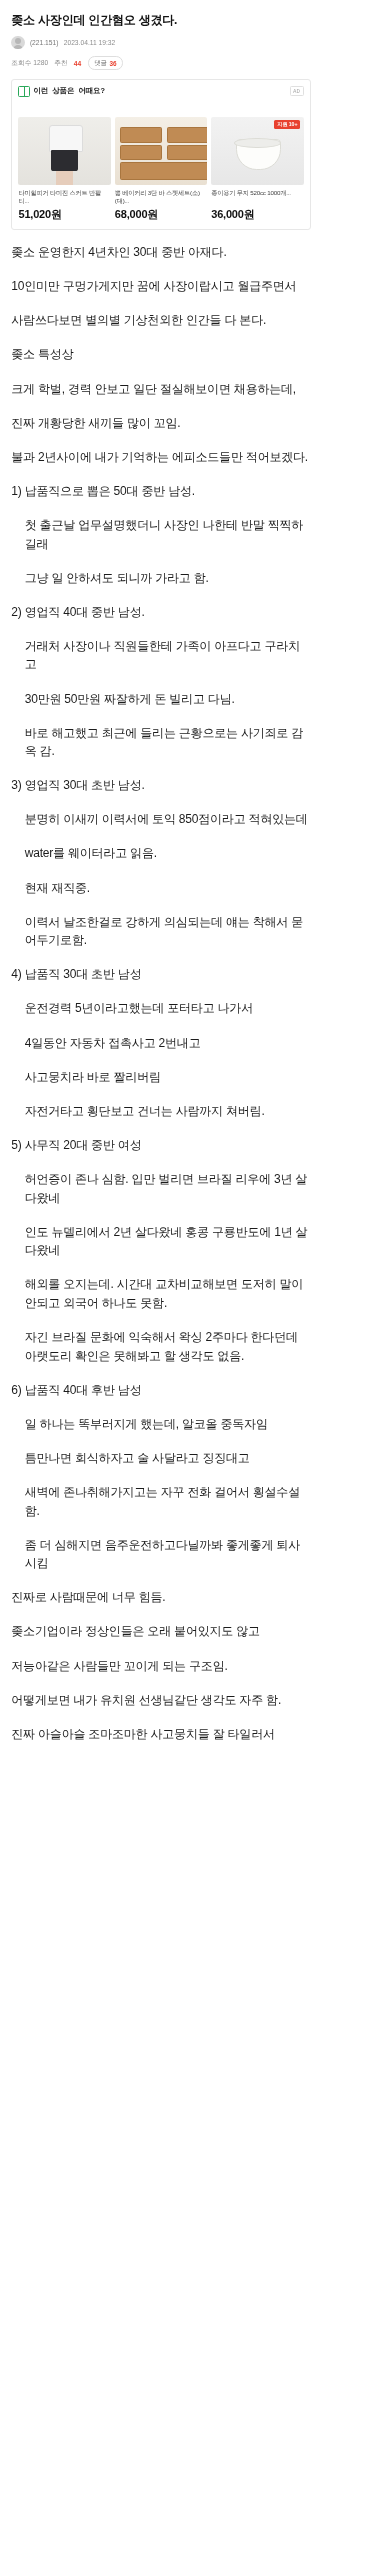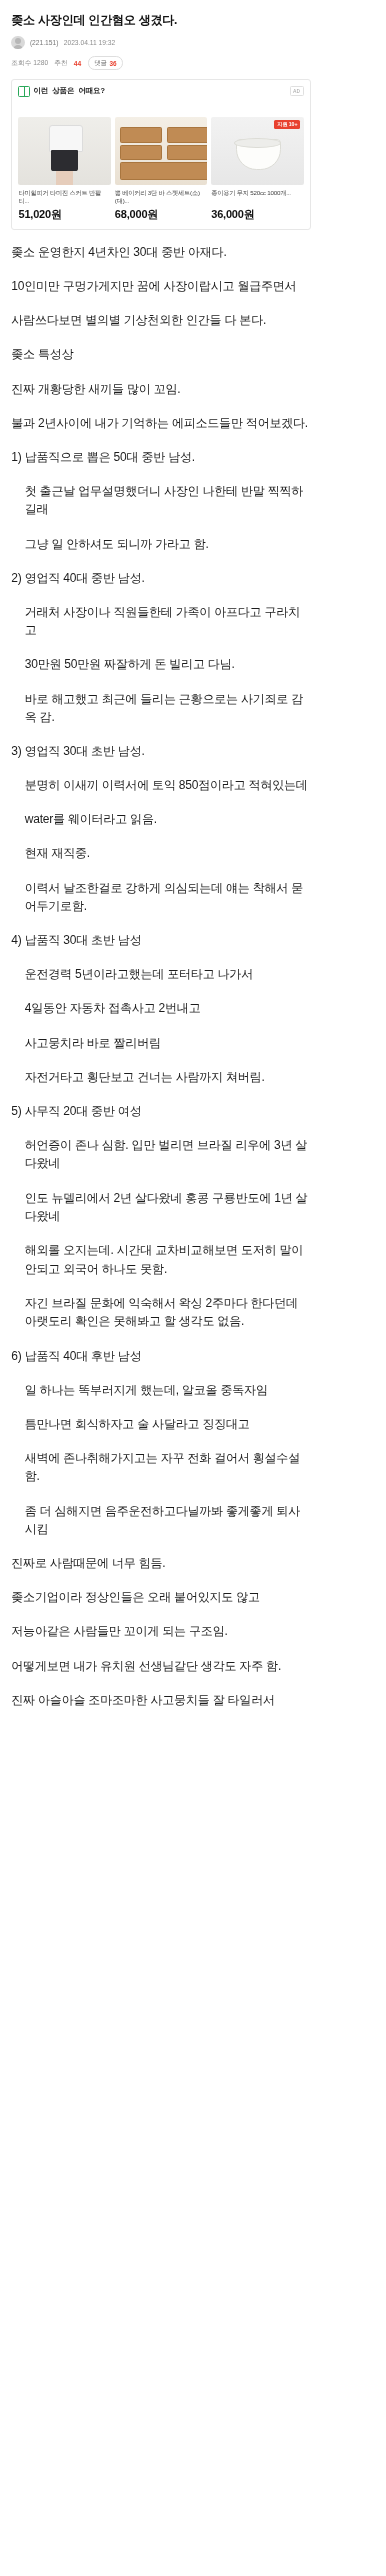--- a/index.html
+++ b/index.html
@@ -329,20 +329,21 @@
       </div>
 
     </div>
   </div>
 
   <div class="body-text" id="body-text">
       <p class="">좆소 운영한지 4년차인 30대 중반 아재다.</p>
       <p class="">10인미만 구멍가게지만 꿈에 사장이랍시고 월급주면서</p>
       <p class="">사람쓰다보면 별의별 기상천외한 인간들 다 본다.</p>
       <p class="">좆소 특성상</p>
+      <p class="">크게 학벌, 경력 안보고 일단 절실해보이면 채용하는데,</p>
       <p class="">진짜 개황당한 새끼들 많이 꼬임.</p>
       <p class="">불과 2년사이에 내가 기억하는 에피소드들만 적어보겠다.</p>
       <p class="">1) 납품직으로 뽑은 50대 중반 남성.</p>
       <p class="indent">첫 출근날 업무설명했더니 사장인 나한테 반말 찍찍하길래</p>
       <p class="indent">그냥 일 안하셔도 되니까 가라고 함.</p>
       <p class="">2) 영업직 40대 중반 남성.</p>
       <p class="indent">거래처 사장이나 직원들한테 가족이 아프다고 구라치고</p>
       <p class="indent">30만원 50만원 짜잘하게 돈 빌리고 다님.</p>
       <p class="indent">바로 해고했고 최근에 들리는 근황으로는 사기죄로 감옥 감.</p>
       <p class="">3) 영업직 30대 초반 남성.</p>

